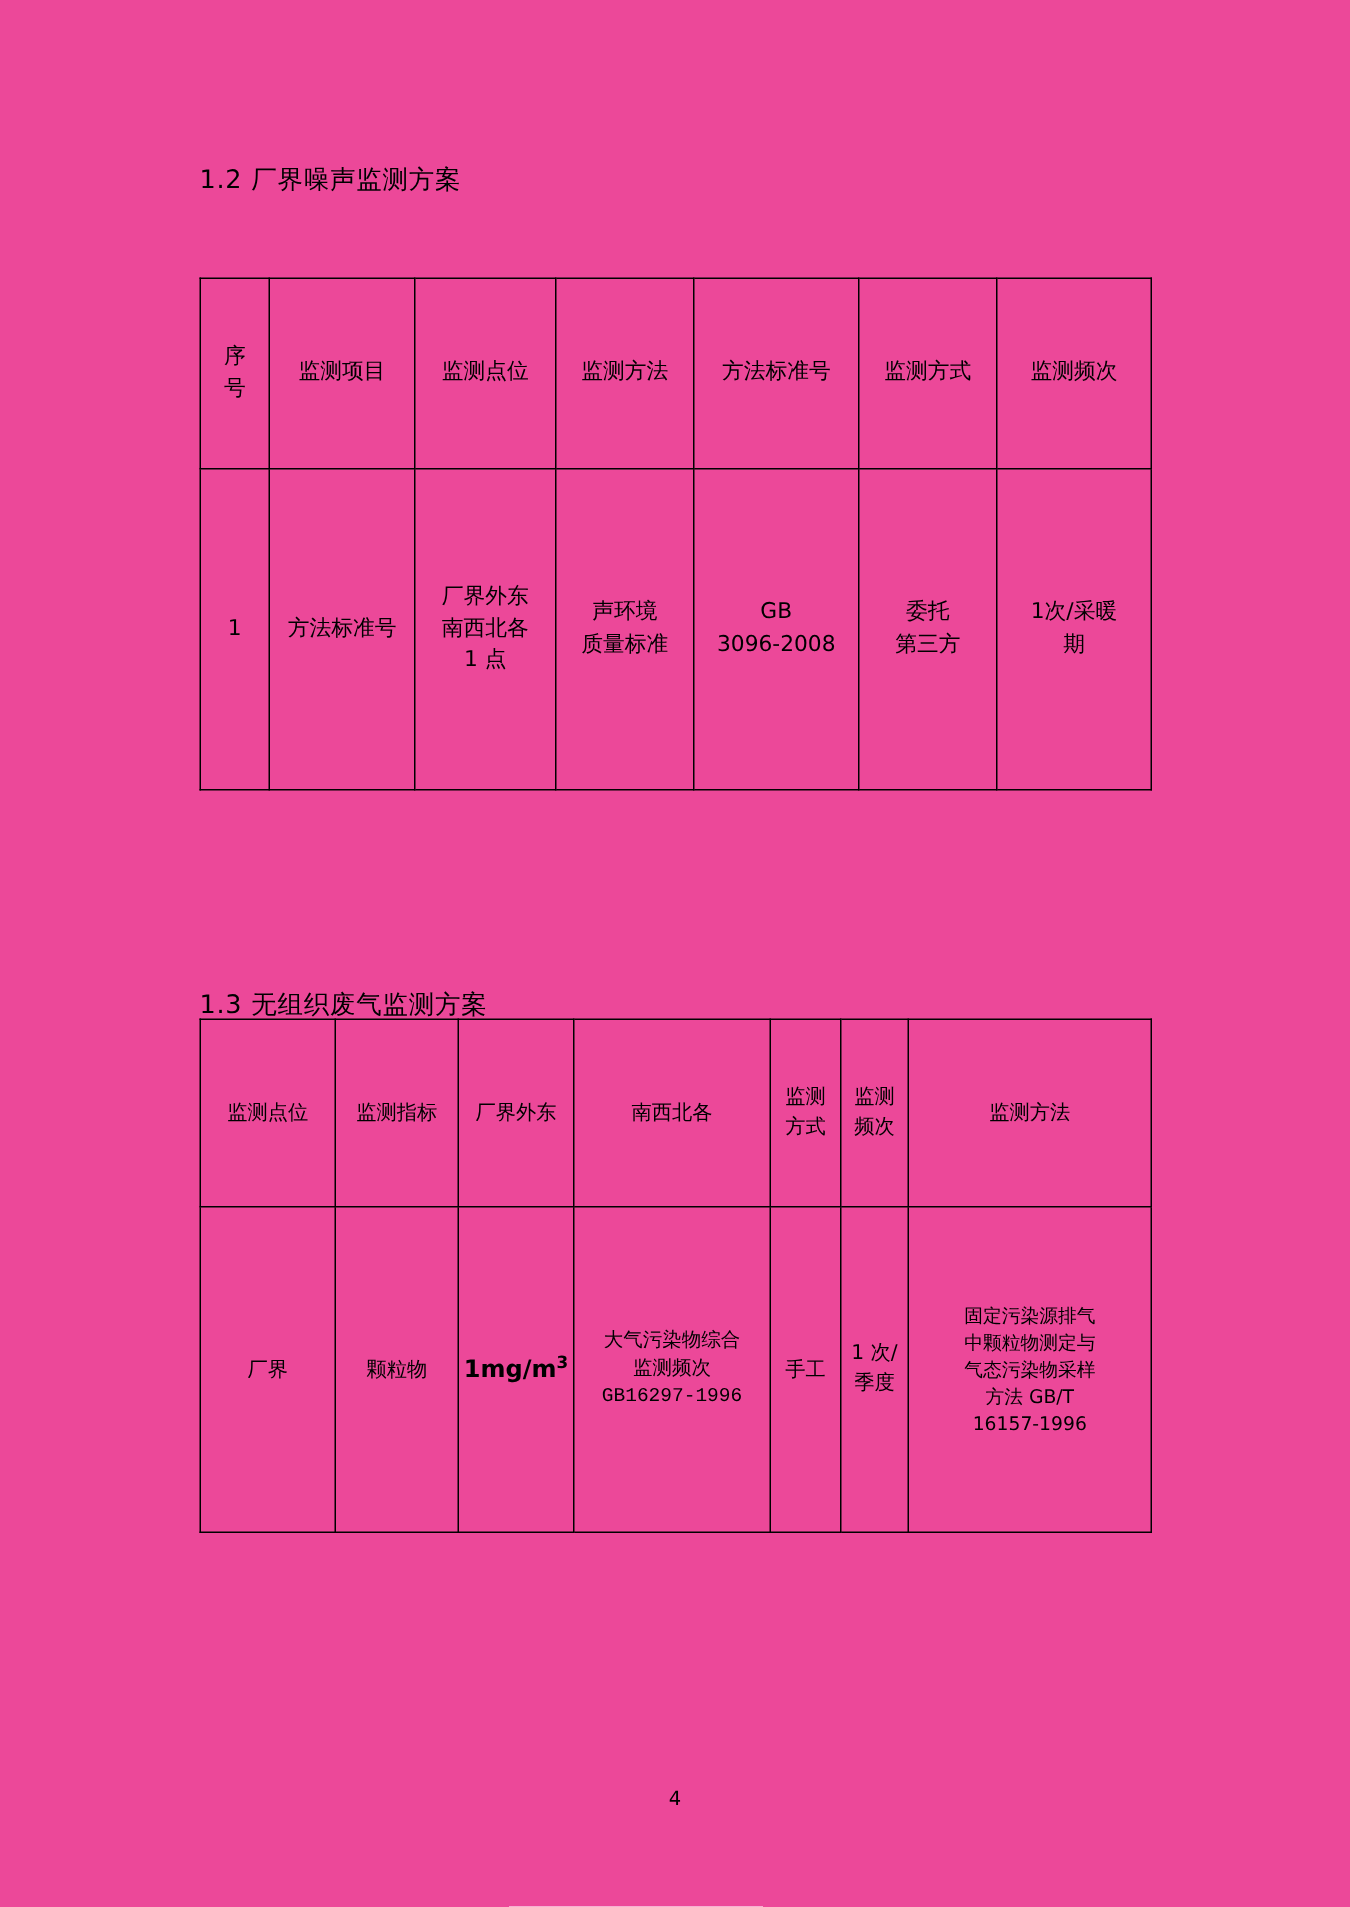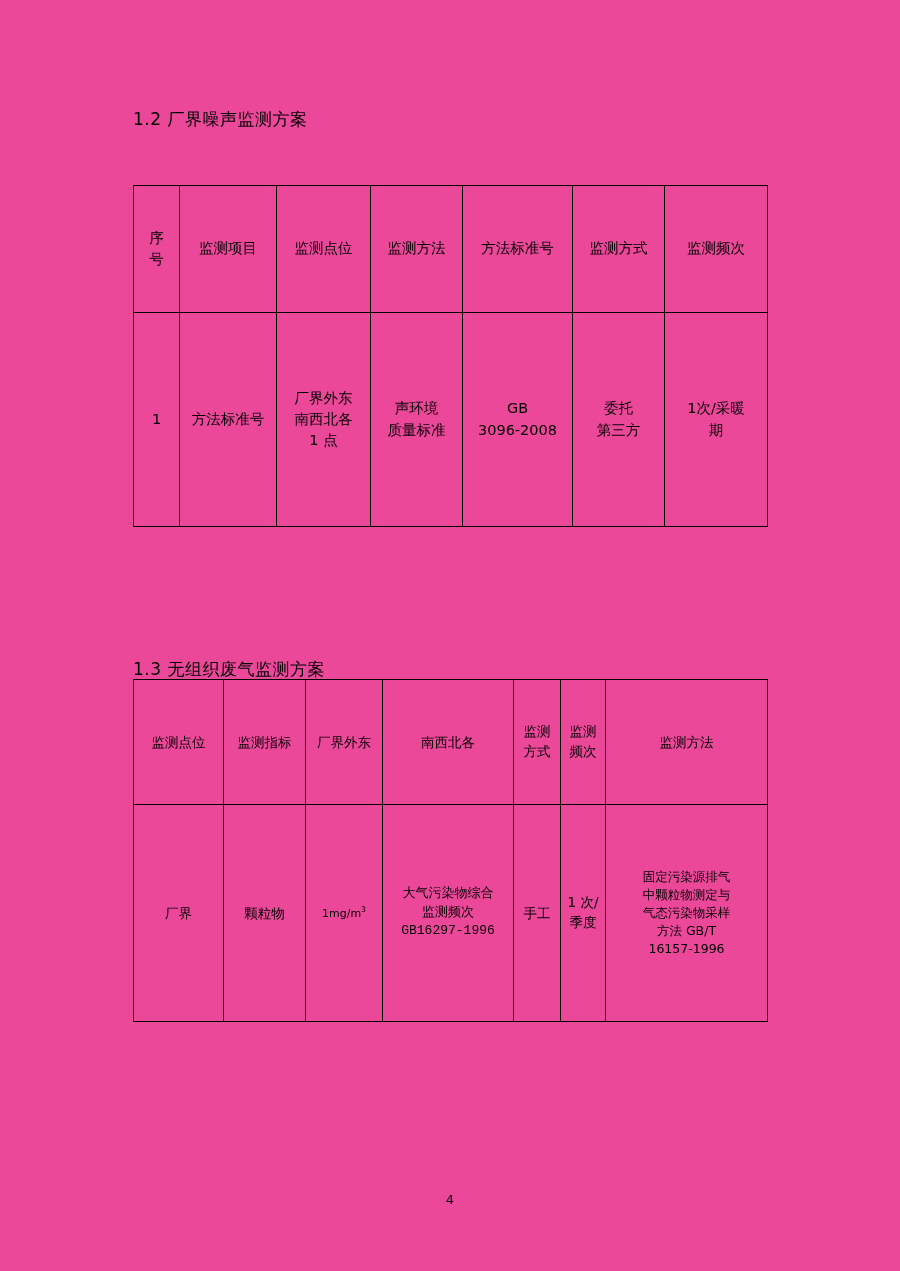--- a/index.html
+++ b/index.html
@@ -82,22 +82,22 @@
   #table-gas .small {
     font-size: 12.5px;
     line-height: 1.55;
   }
   #table-gas .tight {
     font-size: 13px;
     line-height: 1.5;
     font-family: Liberation Mono, monospace;
   }
   #table-gas .bold {
-    font-weight: normal;
-    font-size: 11px;
+    font-weight: bold;
+    font-size: 16px;
   }
   sup { font-size: 0.7em; vertical-align: super; }
 
   .page-number {
     position: absolute;
     top: 1192px;
     left: 0;
     width: 634px;
     text-align: center;
     font-family: "DejaVu Sans", "Liberation Sans", sans-serif;

